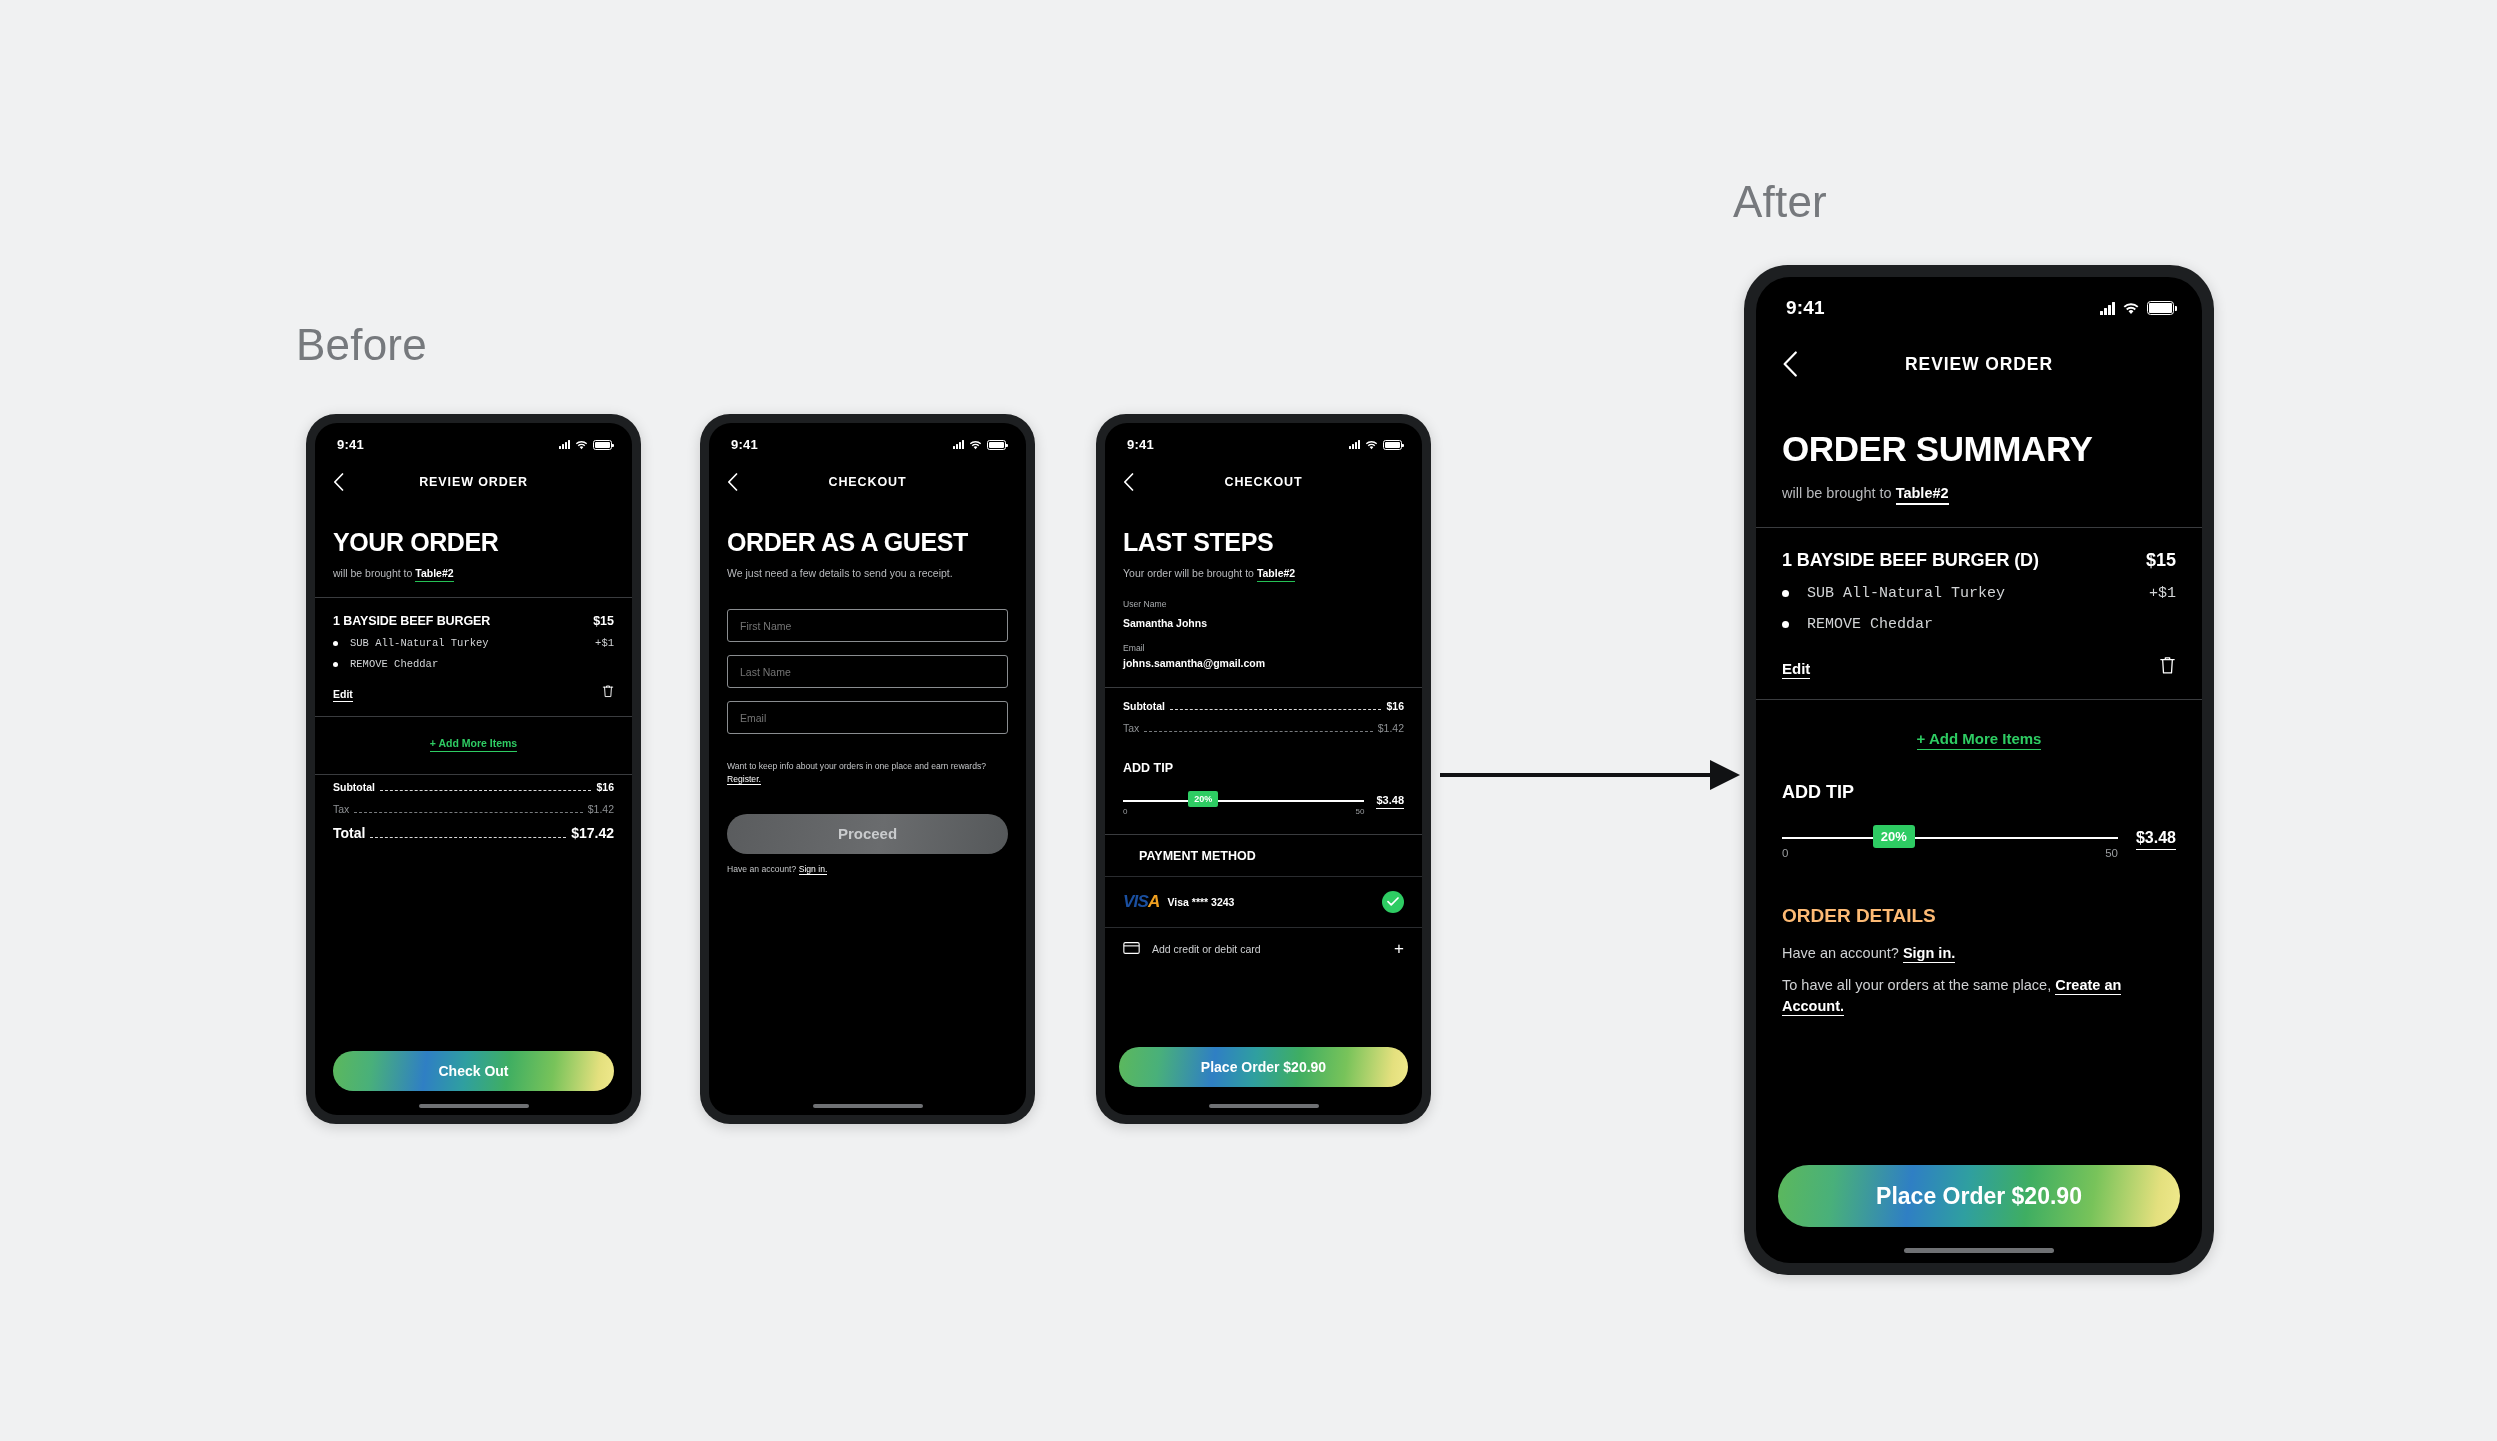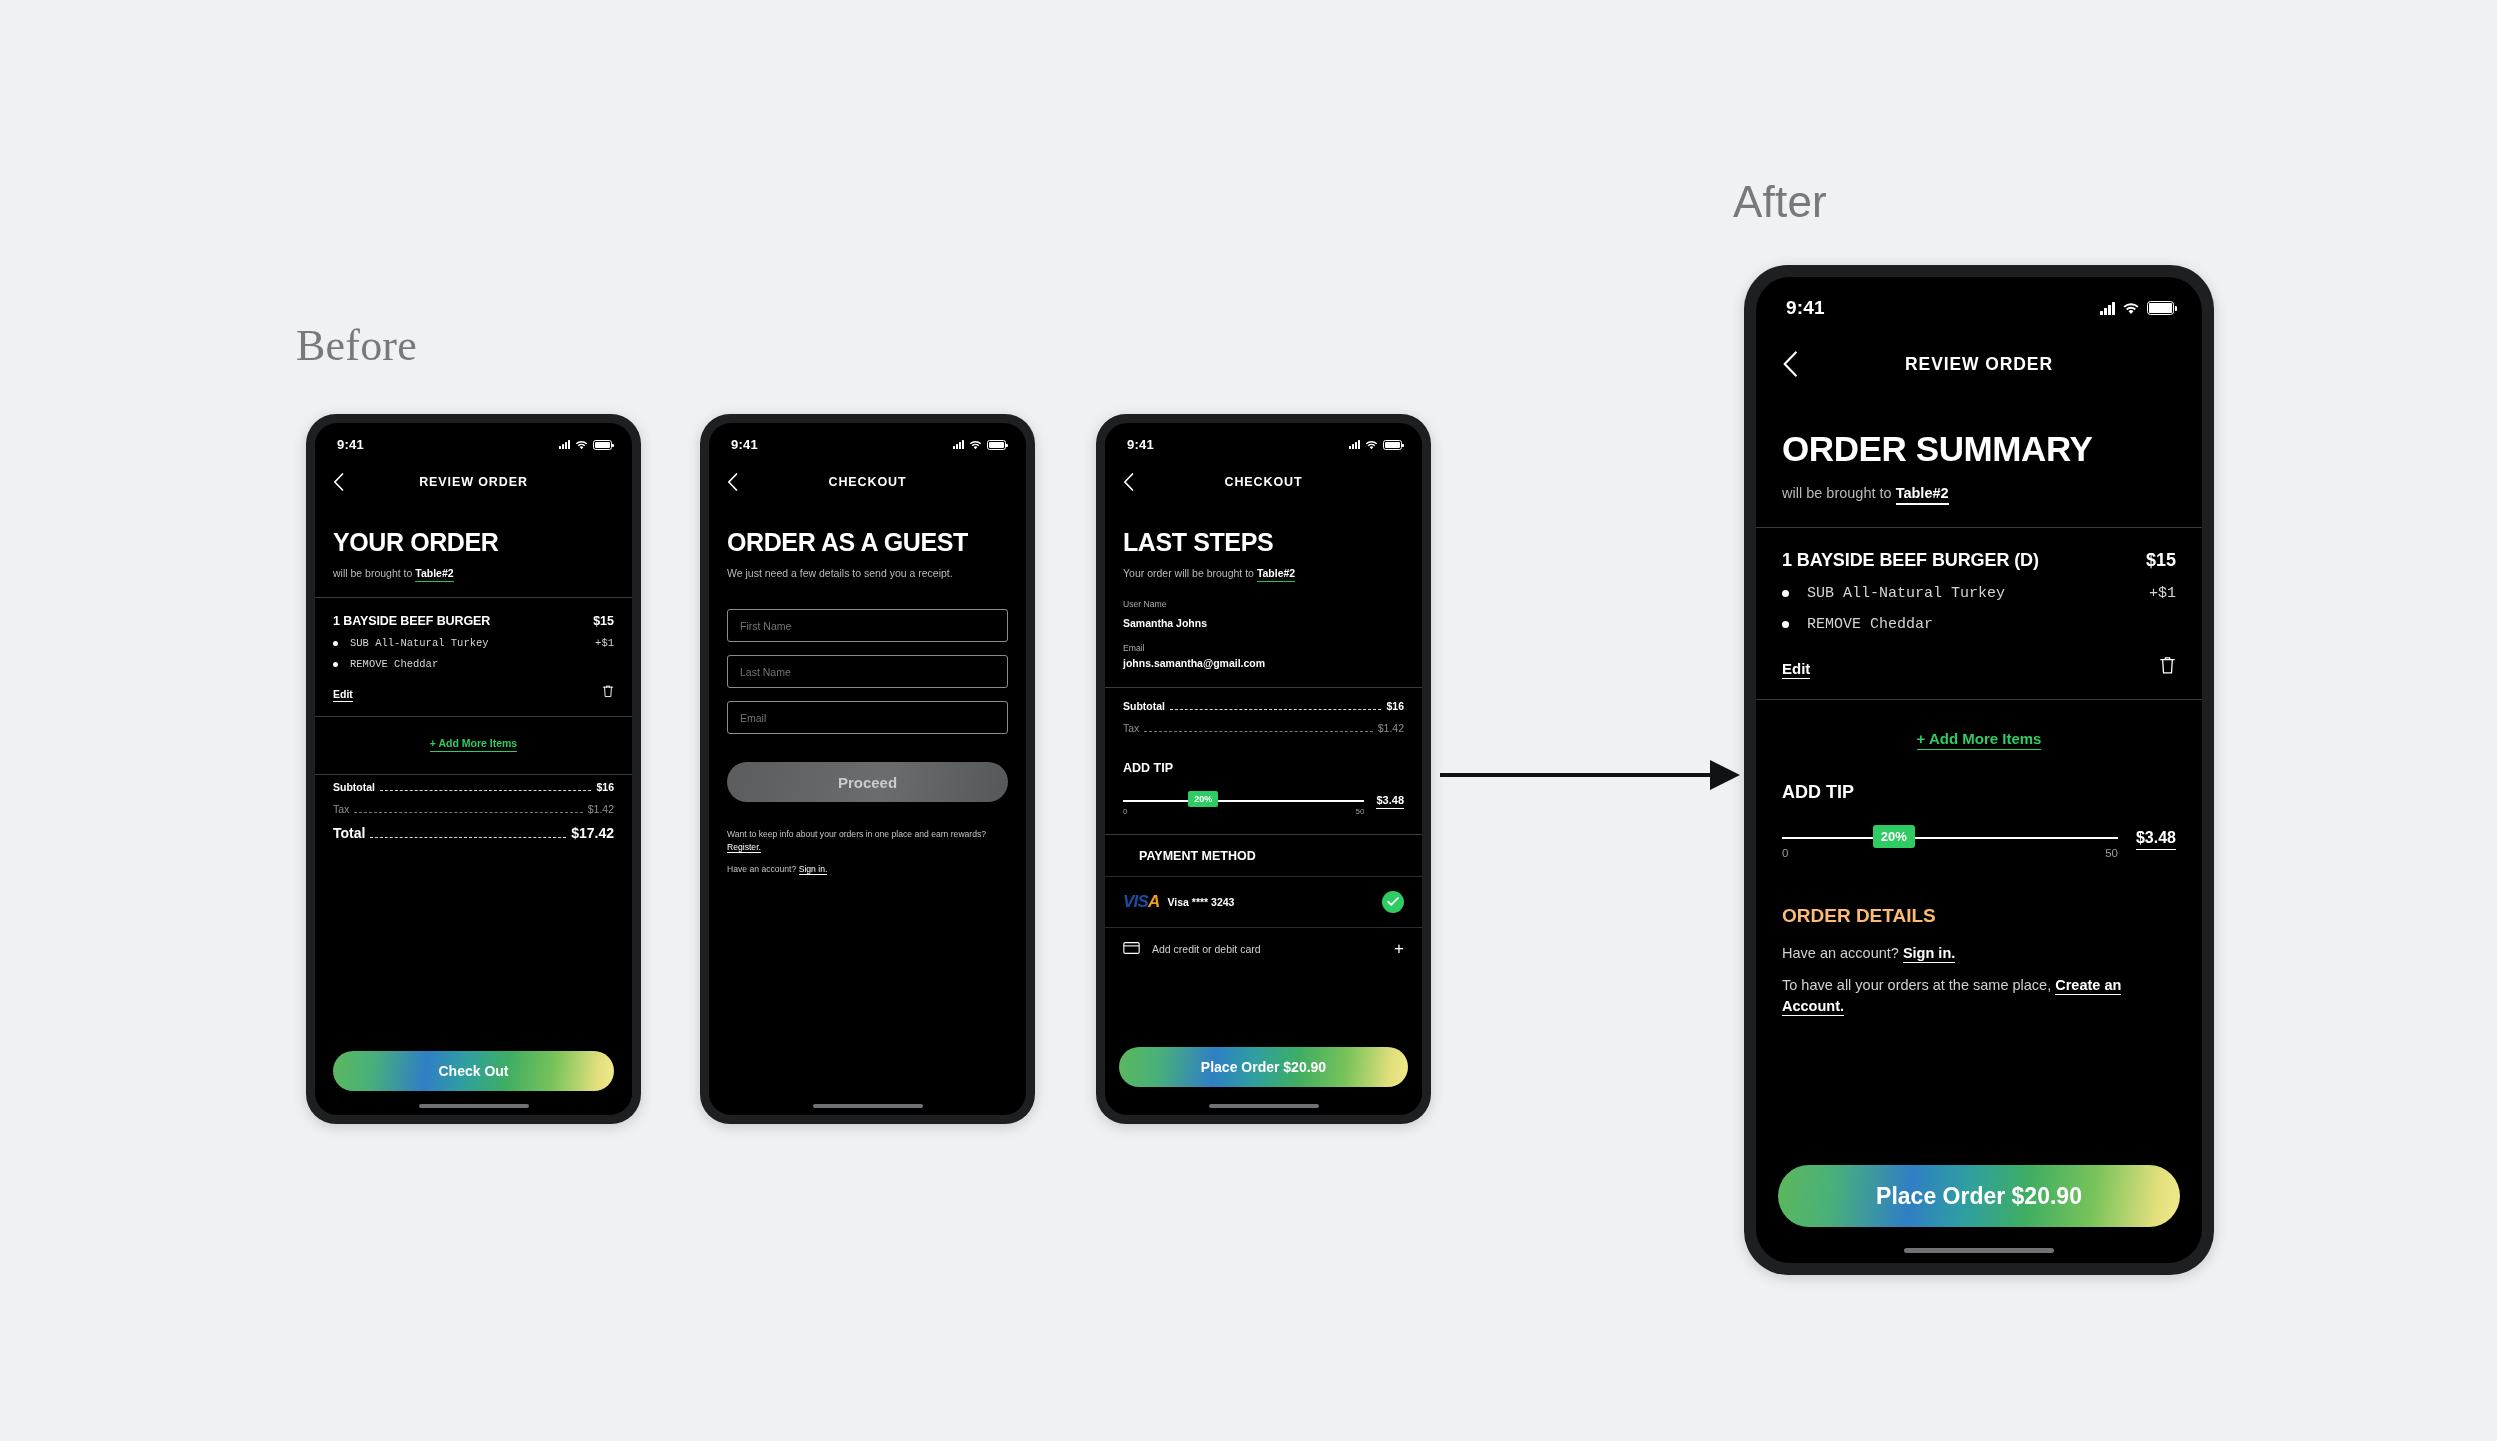--- a/index.html
+++ b/index.html
@@ -22,21 +22,21 @@
 
   
   .section-label {
     position: absolute;
     font-size: 44px;
     font-weight: 400;
     color: #76797d;
     letter-spacing: 0.2px;
     white-space: nowrap;
   }
-  .label-before { left: 296px; top: 320px; font-family: Liberation Serif, serif; }
+  .label-before { left: 296px; top: 320px; }
   .label-after  { left: 1733px; top: 177px; }
 
   
   .arrow {
     position: absolute;
     left: 1440px;
     top: 760px;
     width: 300px;
     height: 30px;
   }
@@ -447,26 +447,26 @@
 
         <div class="h1 h1-s">ORDER AS A GUEST</div>
         <div class="subline subline-s">We just need a few details to send you a receipt.</div>
 
         <div style="padding:30px 18px 0;">
           <input class="gi" style="width: 100%; height: 33px; background: transparent; border: 1px solid rgb(138, 141, 144); border-radius: 3px; color: rgb(255, 255, 255); font-size: 10.5px; padding: 0px 12px; font-family: &quot;Liberation Sans&quot;, sans-serif;" placeholder="First Name">
           <input class="gi" style="width: 100%; height: 33px; margin-top: 13px; background: transparent; border: 1px solid rgb(138, 141, 144); border-radius: 3px; color: rgb(255, 255, 255); font-size: 10.5px; padding: 0px 12px; font-family: &quot;Liberation Sans&quot;, sans-serif;" placeholder="Last Name">
           <input class="gi" style="width: 100%; height: 33px; margin-top: 13px; background: transparent; border: 1px solid rgb(138, 141, 144); border-radius: 3px; color: rgb(255, 255, 255); font-size: 10.5px; padding: 0px 12px; font-family: &quot;Liberation Sans&quot;, sans-serif;" placeholder="Email">
         </div>
 
+        <div style="padding:26px 18px 0;color:#c4c6c8;font-size:8.6px;line-height:1.5;">
+          <span>Want to keep info about your orders in one place and earn rewards? </span><span style="color:#fff;border-bottom:1px solid #fff;cursor:pointer;">Register.</span>
+        </div>
+
         <div style="padding:28px 18px 0;">
           <div class="cta cta-disabled" style="height:40px;border-radius:20px;font-size:15px;margin:0;">Proceed</div>
-        </div>
-
-        <div style="padding:26px 18px 0;color:#c4c6c8;font-size:8.6px;line-height:1.5;">
-          <span>Want to keep info about your orders in one place and earn rewards? </span><span style="color:#fff;border-bottom:1px solid #fff;cursor:pointer;">Register.</span>
         </div>
         <div style="padding:10px 18px 0;color:#c4c6c8;font-size:8.6px;">
           <span>Have an account? </span><span style="color:#fff;border-bottom:1px solid #fff;cursor:pointer;">Sign in.</span>
         </div>
 
         <div class="home-indicator hi-s"></div>
       </div>
     </div>
   </div>
 

